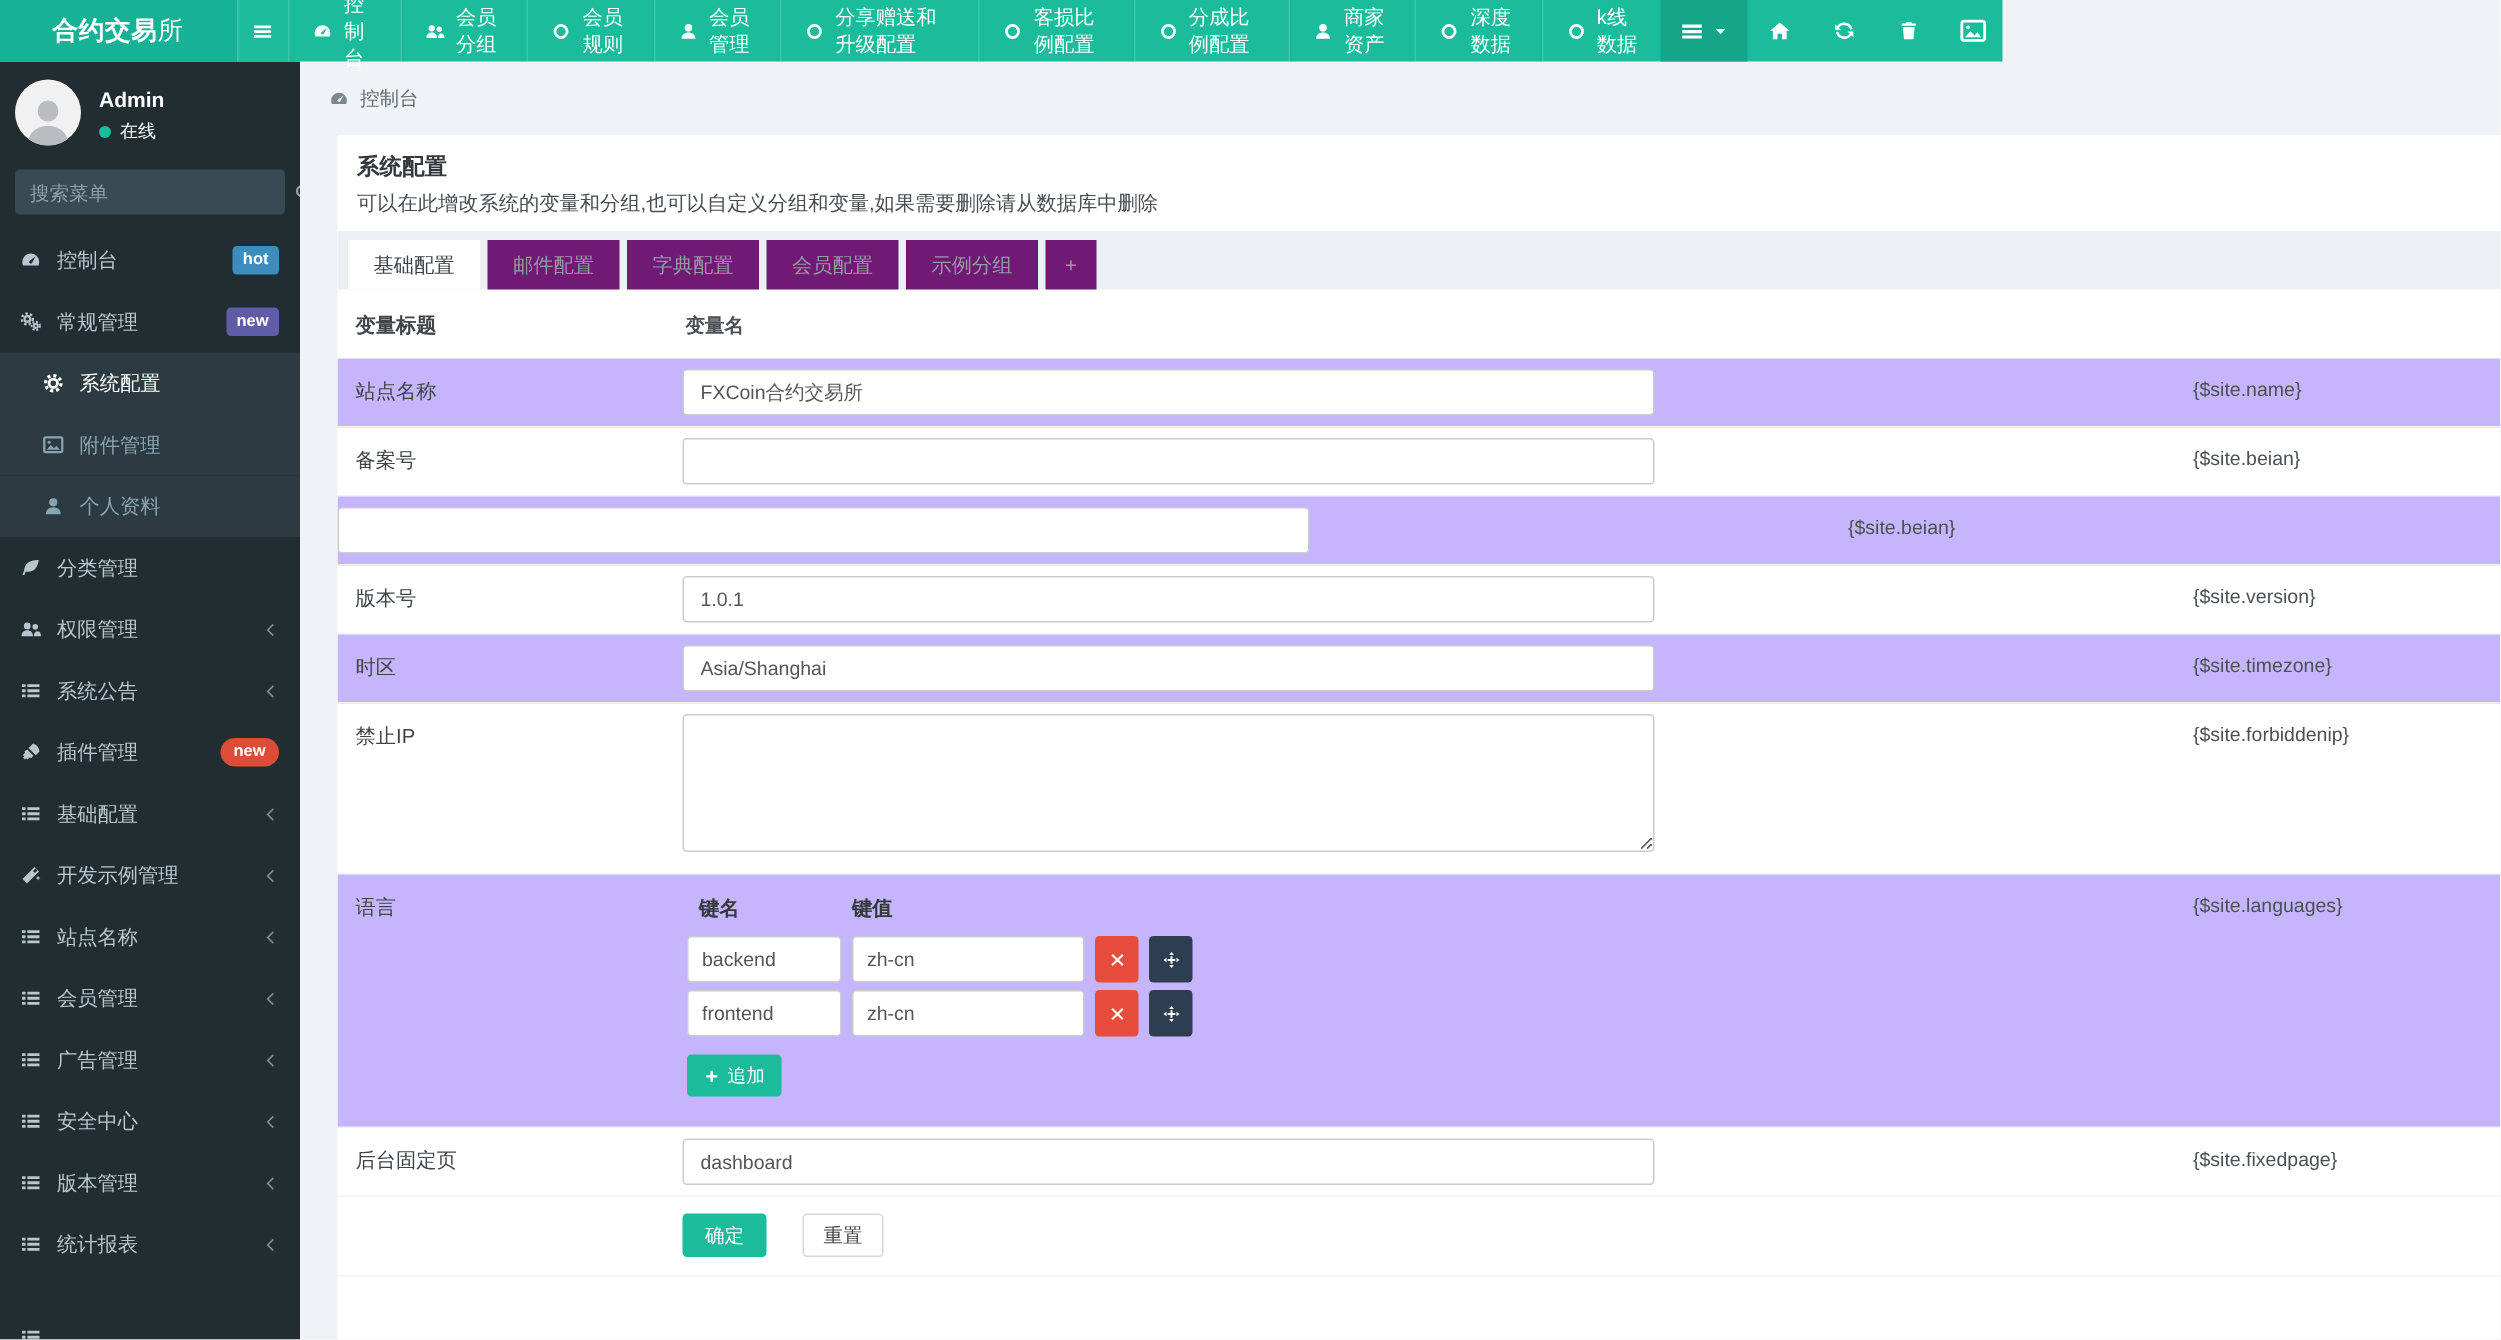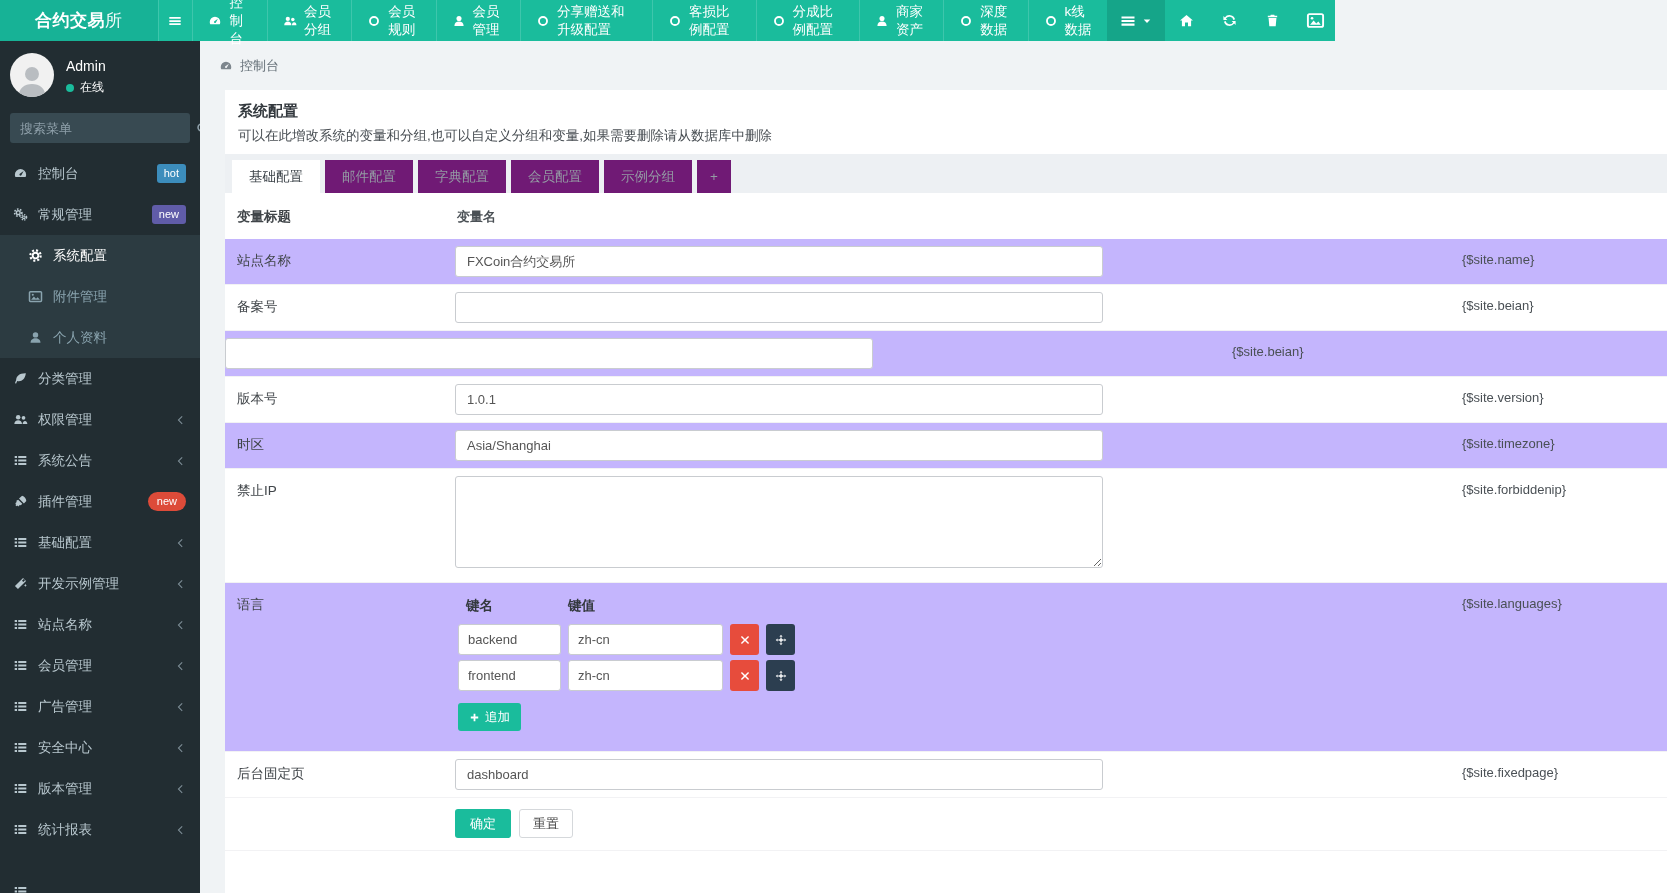--- a/index.html
+++ b/index.html
@@ -23,38 +23,38 @@
   .nav-ic{display:flex;align-items:center;padding:0 14px;cursor:pointer}
   .nav-ic svg{width:15px;height:15px}
   .nav-ava{padding:0 10px 0 12px}
   .nav-ava svg{width:19px;height:19px}
 
   
   .sidebar{position:absolute;top:41px;left:0;width:200px;height:852px;background:#222d32;overflow:hidden}
   .user-panel{padding:12px 10px 10px;display:flex;gap:12px}
   .avatar{width:44px;height:44px;border-radius:50%;background:#f1f1f1;overflow:hidden;display:flex;align-items:flex-end;justify-content:center;flex:none}
   .avatar svg{width:36px;height:36px;color:#b9bdc1}
-  .u-name{color:#fff;font-weight:400;font-size:14px;margin:5px 0 5px}
+  .u-name{color:#fff;font-weight:700;font-size:14px;margin:5px 0 5px}
   .u-status{color:#fff;font-size:12px;display:flex;align-items:center;gap:6px;cursor:pointer}
   .dot{width:8px;height:8px;border-radius:50%;background:#1abc9c}
   .search-box{margin:6px 10px 10px;height:30px;background:#384a52;border-radius:3px;display:flex;align-items:center;padding:0 10px}
   .search-box input{flex:1;background:transparent;border:0;outline:none;color:#ccc;font-size:13px;font-family:inherit}
   .search-box input::placeholder{color:#8fa0aa}
   .search-box .sic{color:#8fa0aa}
   .search-box .sic svg{width:13px;height:13px}
   .smenu{list-style:none;margin-top:3px}
   .smenu li{height:41px;display:flex;align-items:center;padding:0 14px 0 13px;color:#b8c7ce;font-size:13.5px;cursor:pointer}
   .smenu li .mico{margin-right:10px;flex:none}
   .smenu li .mico svg{width:15px;height:15px}
   .smenu li.sub{background:#2c3b41;color:#8aa4af;padding-left:28px}
   .smenu li.active{color:#fff}
   .smenu li .arrow{margin-left:auto;color:#7f8f98}
   .smenu li .arrow svg{width:10px;height:10px}
   .smenu li.partial{margin-top:21px}
-  .badge{margin-left:auto;font-size:11px;font-weight:400;padding:2px 7px;border-radius:3px;color:#fff;line-height:1.3}
+  .badge{margin-left:auto;font-size:11px;font-weight:700;padding:2px 7px;border-radius:3px;color:#fff;line-height:1.3}
   .badge.blue{background:#3c8dbc}
   .badge.purple{background:#605ca8}
   .badge.red{background:#dd4b39;border-radius:10px;padding:2px 9px}
 
   
   .content{position:absolute;left:200px;top:41px;width:1467px;height:852px;background:#f0f3f5;overflow:hidden}
   .breadcrumb{height:49px;display:flex;align-items:center;gap:7px;padding-left:19px;color:#626d75;font-size:13px}
   .breadcrumb .nico{color:#7d868d}
   .panel{margin-left:25px;background:#fff;height:803px;overflow:hidden}
   .panel-head{padding:12px 13px 9px}
@@ -84,21 +84,21 @@
   .kv-key,.kv-val{height:31px;border:1px solid #c9ccd0;border-radius:3px;padding:0 9px;font-size:13px;color:#555;font-family:inherit;outline:none}
   .kv-val{width:155px}
   .btn{border:0;cursor:pointer;font-family:Liberation Sans, sans-serif}
   .btn-del,.btn-move{width:29px;height:31px;border-radius:3px;color:#fff;display:flex;align-items:center;justify-content:center}
   .btn-del{background:#e74c3c}
   .btn-move{background:#2c3e50}
   .btn-del svg,.btn-move svg{width:12px;height:12px}
   .btn-append{margin:7px 0 13px;height:28px;background:#1abc9c;color:#fff;border-radius:3px;font-size:12.5px;display:inline-flex;align-items:center;gap:5px;padding:0 11px}
   .btn-append svg{width:11px;height:11px}
 
-  .actions .c-value{display:flex;gap:8px;padding:11px 0 12px}
+  .actions .c-value{display:flex;gap:24px;padding:11px 0 12px}
   .btn-submit{height:29px;padding:0 15px;background:#1abc9c;color:#fff;border-radius:3px;font-size:13px}
   .btn-reset{height:29px;padding:0 13px;background:#fff;color:#444;border:1px solid #d5d8db;border-radius:3px;font-size:13px}
 </style>
 </head>
 <body>
 
 <div class="navbar">
   <div class="brand">
     <span class="bd">合约交易</span>
       <span class="lt">所</span>

